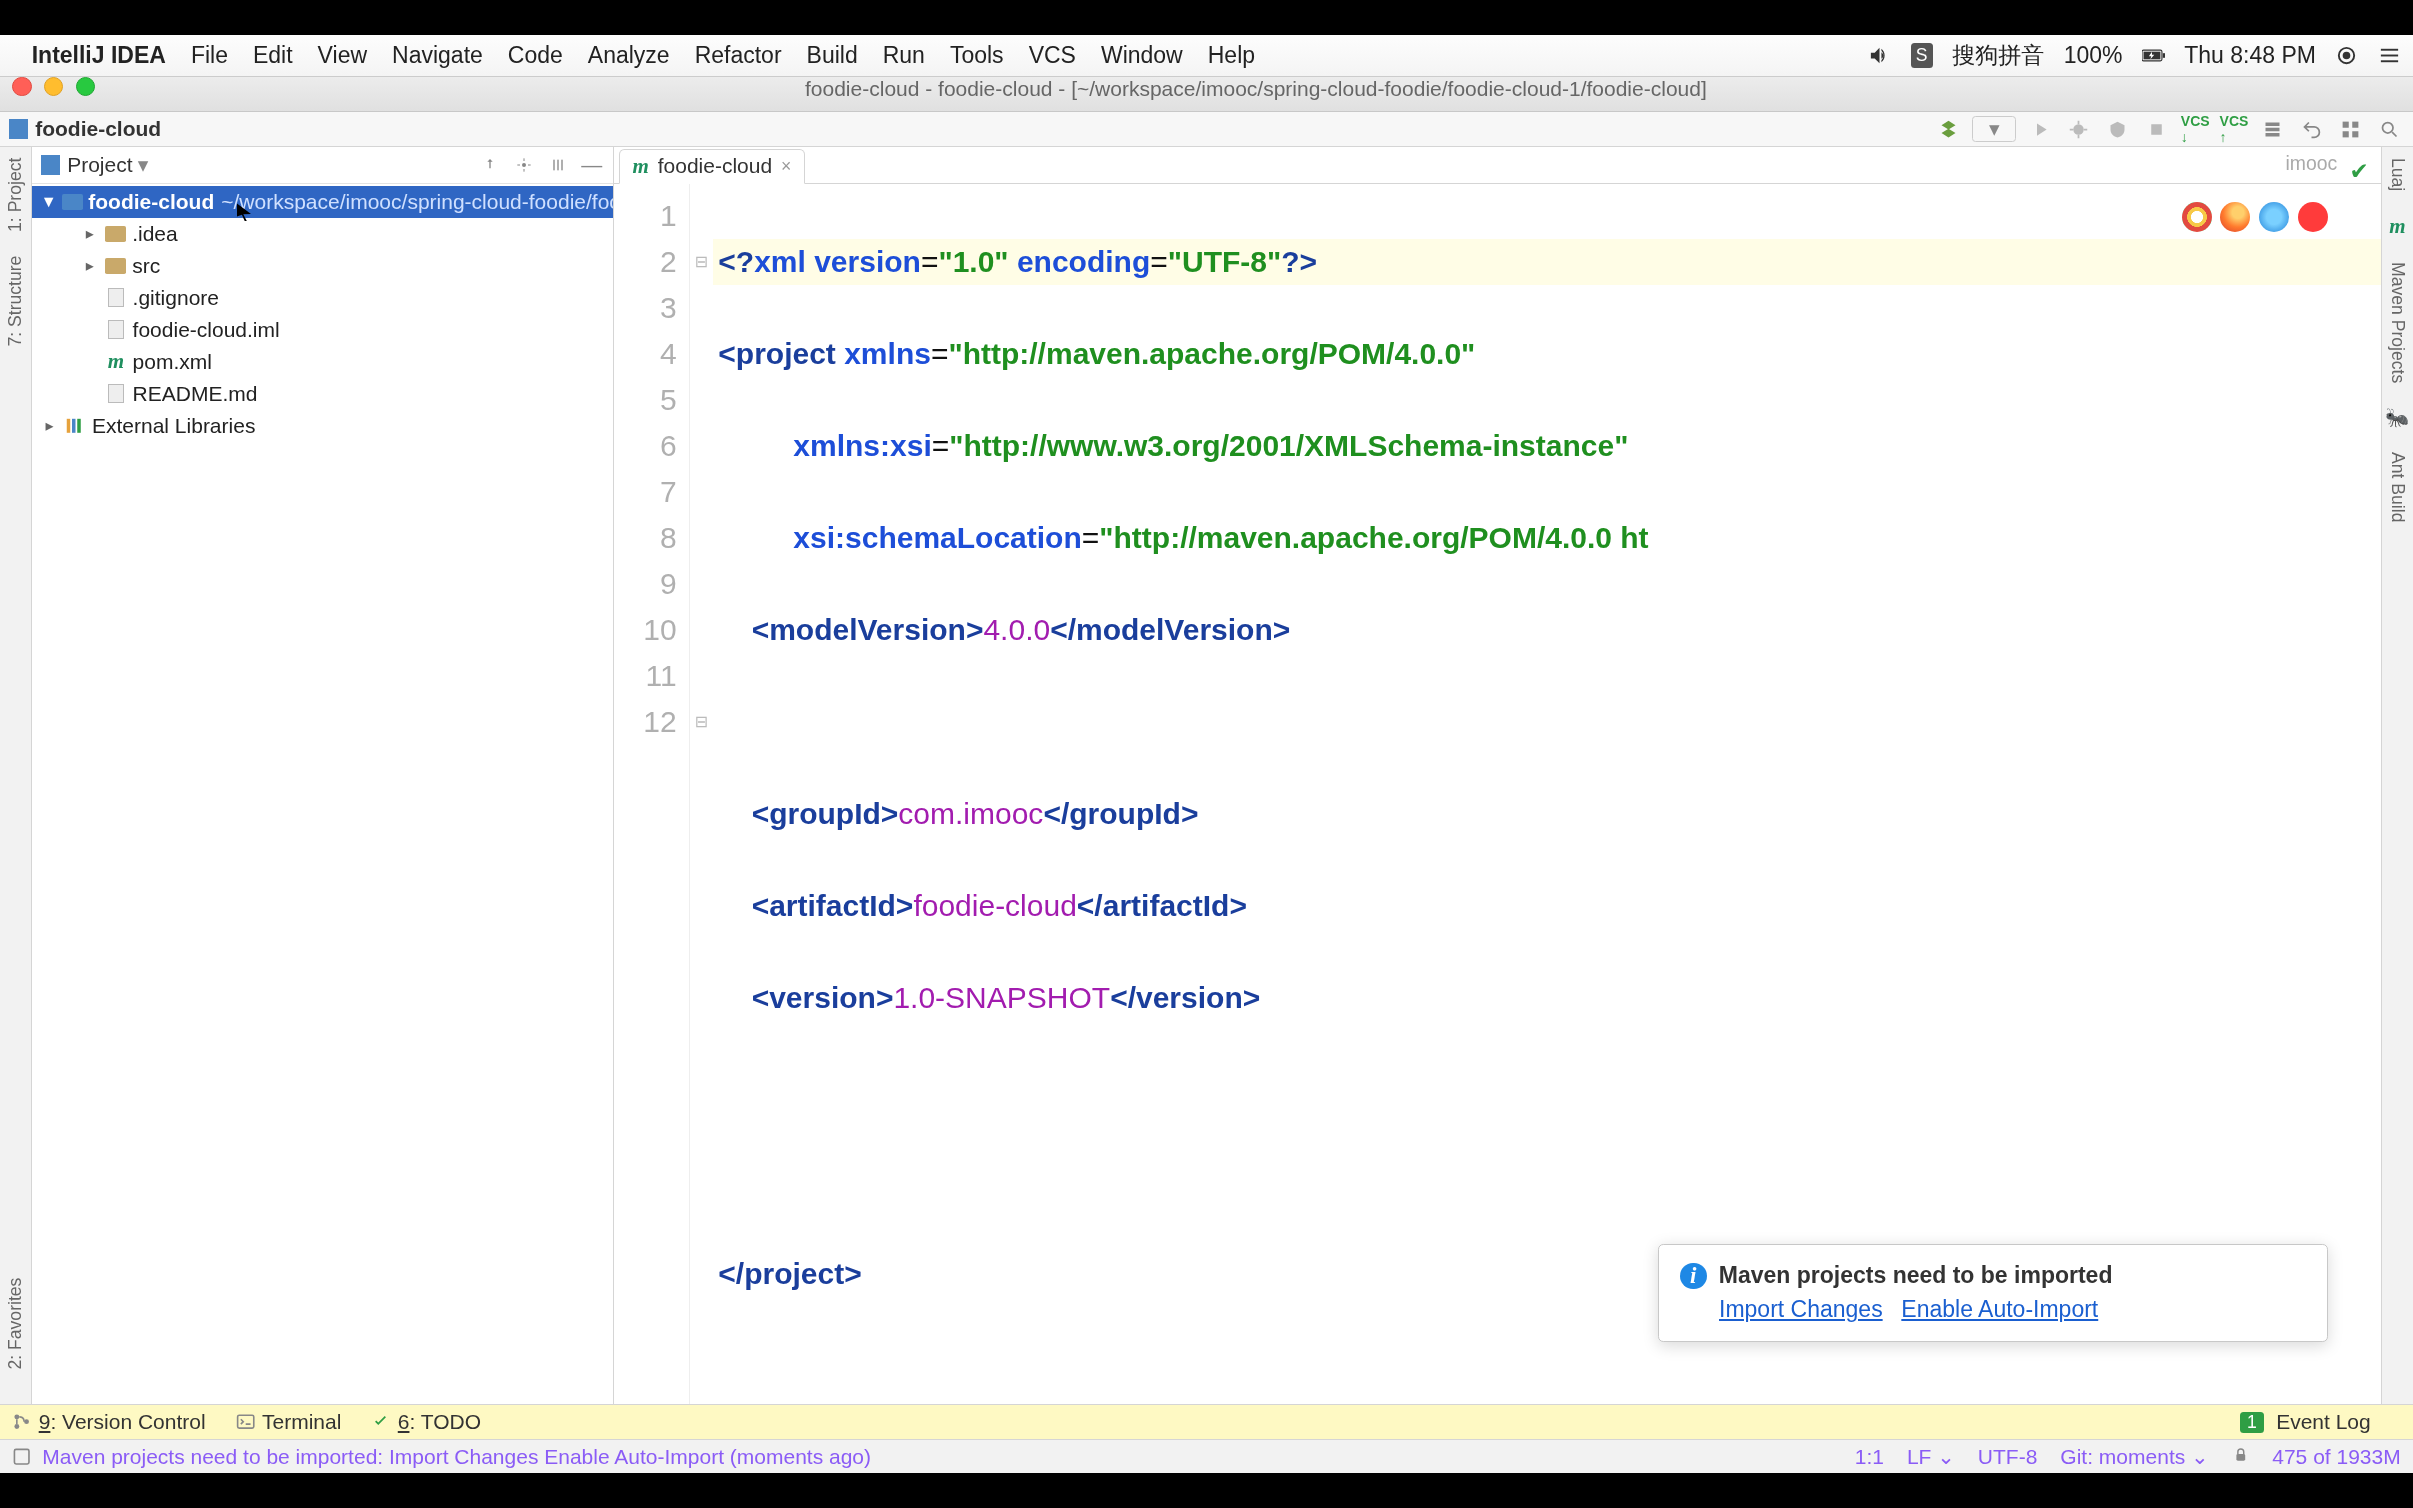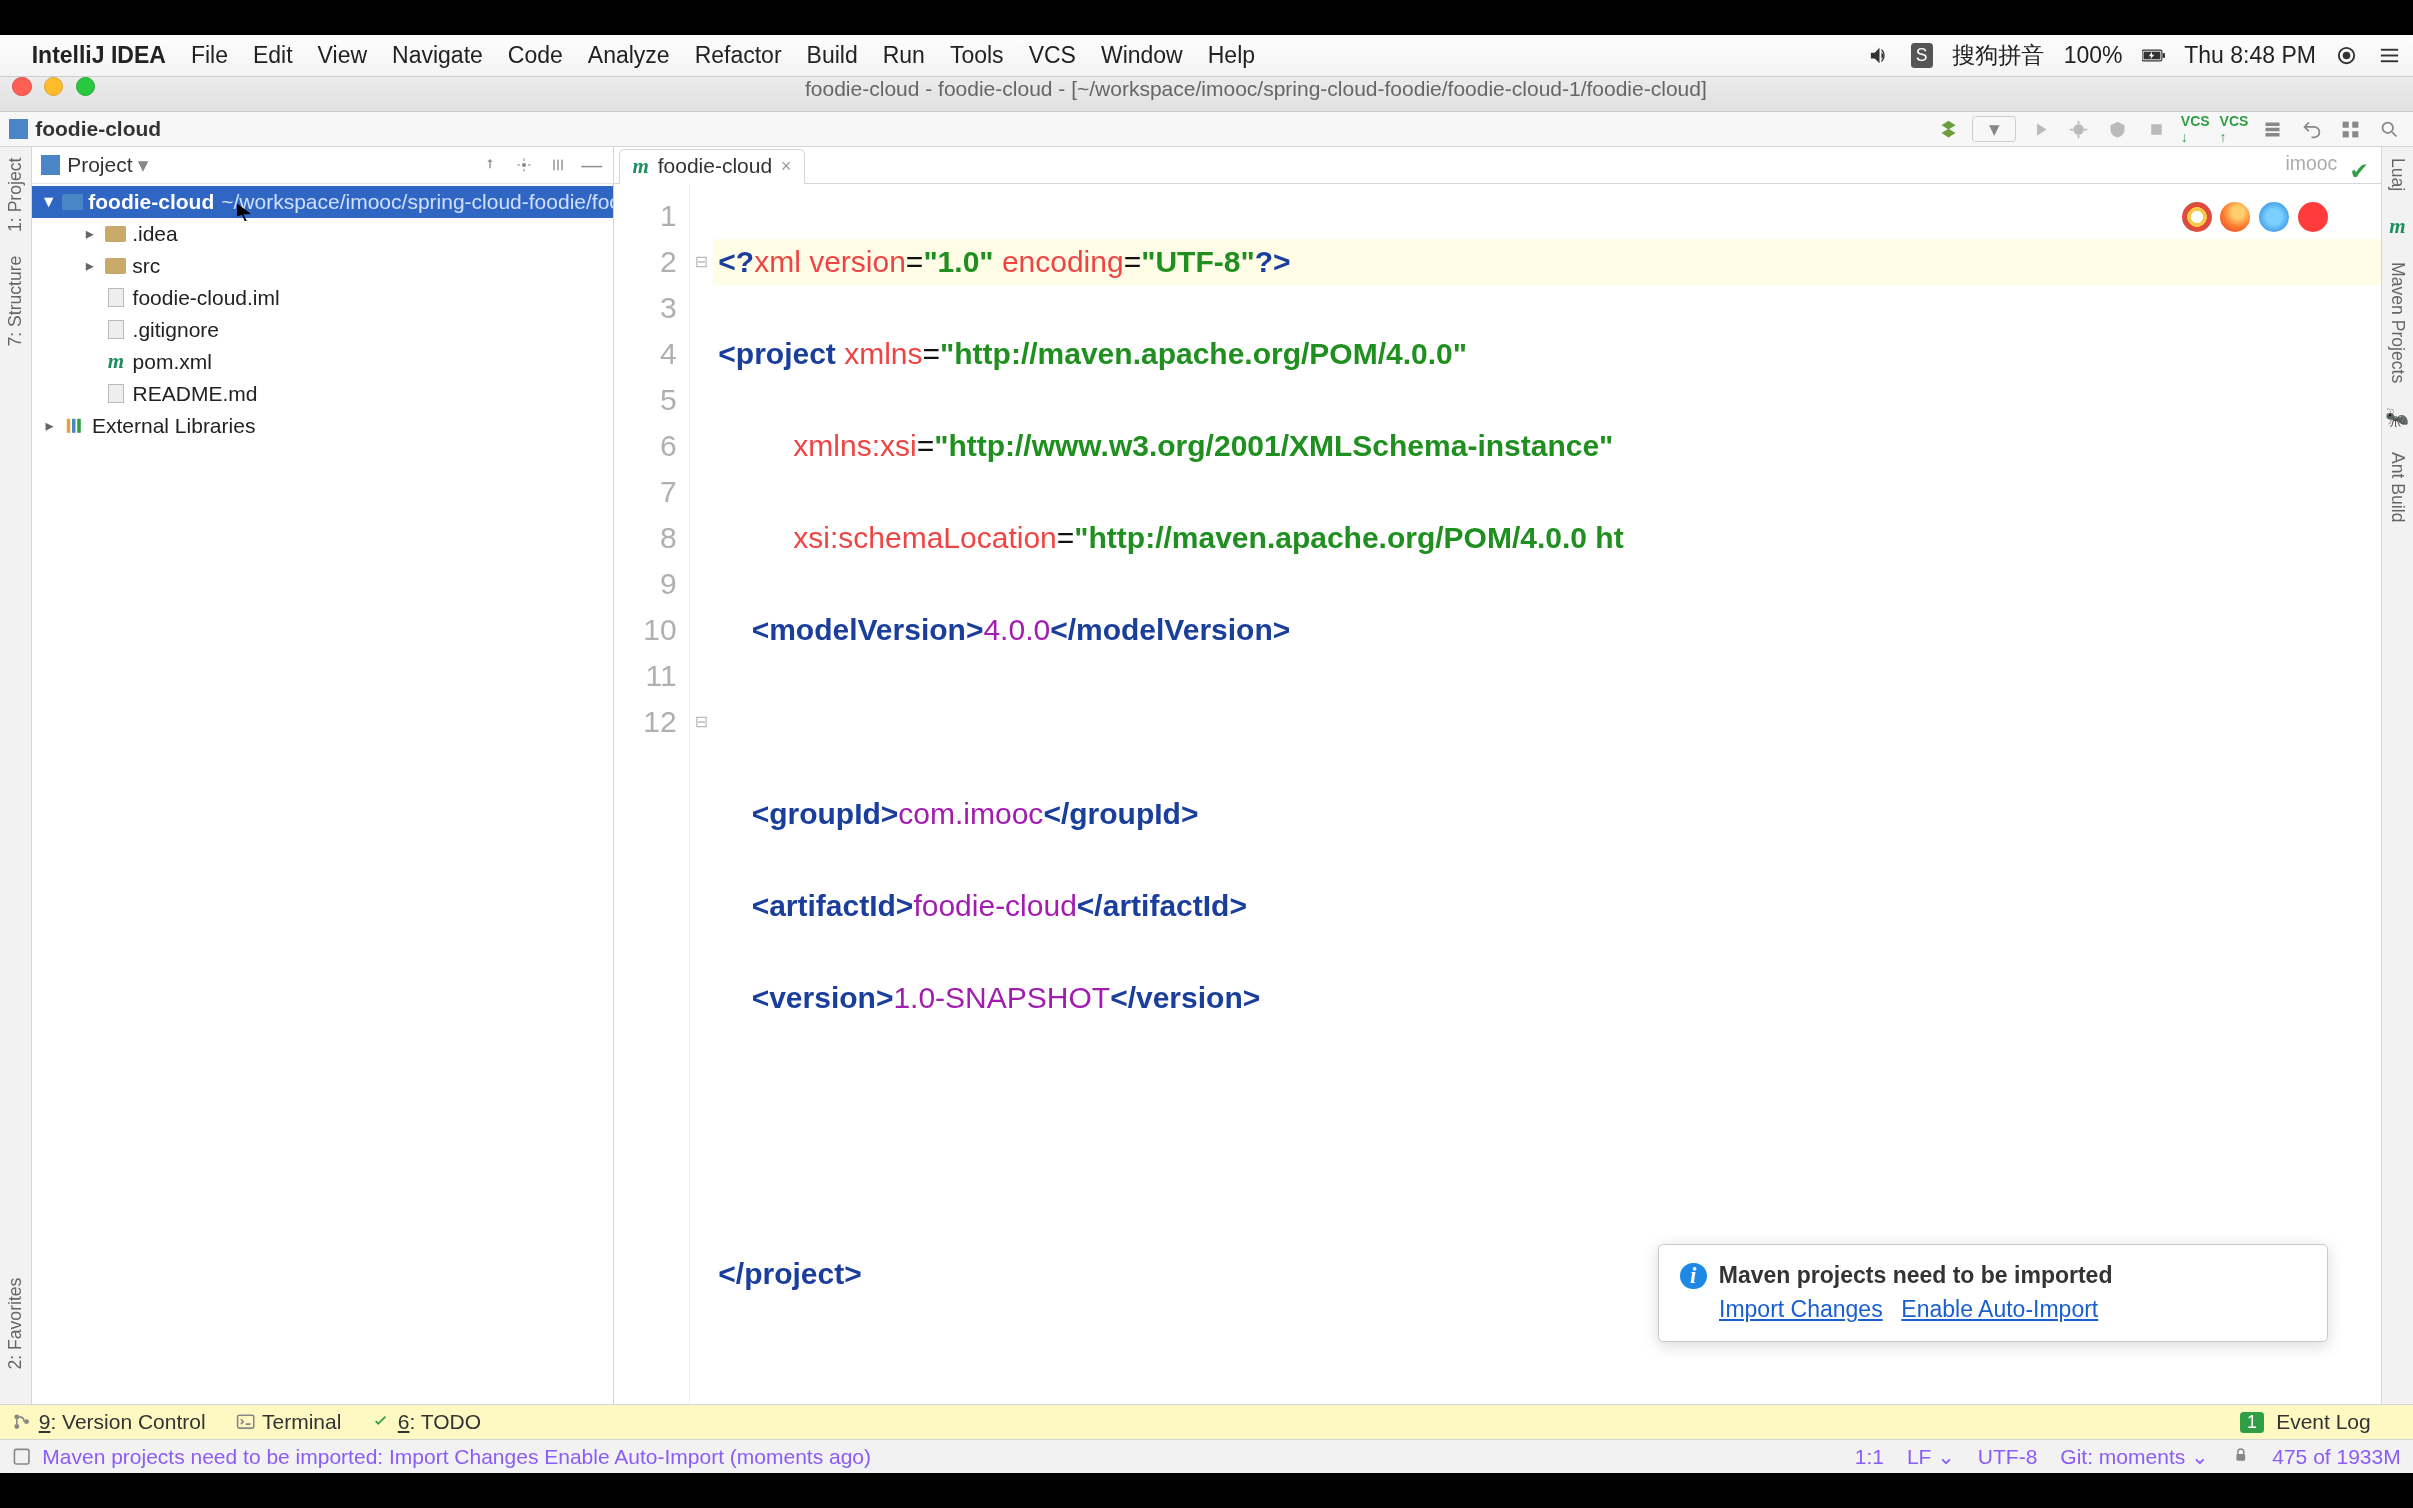--- a/index.html
+++ b/index.html
@@ -74,21 +74,21 @@
 
 .editor-body { flex:1; display:flex; position:relative; overflow:hidden; min-height:0;}
 .gutter { width:76px; background:#fff; border-right:0.9px solid #eee; text-align:right; padding:8.8px 12.3px 0 0; font-family:Menlo,Consolas,monospace; font-size:30px; color:#b0b0b0; line-height:46px;}
 .gutter div{height:46px;}
 .fold-col{width:23px;padding-top:8.8px;}
 .fold-col div{height:46px;display:flex;align-items:center;justify-content:center;color:#bbb;font-size:16px;}
 .code { flex:1; padding:8.8px 0 0 0; font-family:Menlo,Consolas,monospace; font-size:30px; line-height:46px; white-space:pre; overflow:hidden; color:#111;}
 .code .line{height:46px; padding-left:5.3px;}
 .code .line.hl{background:#fffde6;}
 .tag{color:#1a3e9c;font-weight:700;}
-.attr{color:#ef4444;font-weight:400;}
+.attr{color:#1d4ed8;font-weight:700;}
 .val{color:#1f8f1f;font-weight:700;}
 .txt{color:#a21caf;}
 
 .crumbbar { position:absolute; top:0; right:35px; font-size:19.4px; color:#aaa; padding:5.3px 8.8px;}
 .browser-badges{position:absolute;top:55px;right:53px;display:flex;gap:8.8px;}
 .browser-badges span{width:30px;height:30px;border-radius:50%;}
 .bb1{background:radial-gradient(circle at 50% 50%,#fff 28%,#f7c948 29% 46%,#e24a40 47% 70%,#2f9e44 71%);}
 .bb2{background:radial-gradient(circle at 60% 35%,#ffcf6b 22%,#ff7b2e 55%,#d93a2b 100%);}
 .bb3{background:radial-gradient(circle at 50% 50%,#7ad0ff 35%,#1e7fd6 100%);}
 .bb4{background:#ff3b3b;}
@@ -298,27 +298,27 @@
           <span class="tree-arrow">▸</span>
           <span class="tree-icon">
               <span class="folder-icon"></span>
             </span>
           <span class="tree-label">src</span>
         </div>
         <div class="tree-row" style="padding-left:67px;">
           <span class="tree-icon">
               <span class="file-icon"></span>
             </span>
+          <span class="tree-label">.gitignore</span>
+        </div>
+        <div class="tree-row" style="padding-left:67px;">
+          <span class="tree-icon">
+              <span class="file-icon"></span>
+            </span>
           <span class="tree-label">foodie-cloud.iml</span>
-        </div>
-        <div class="tree-row" style="padding-left:67px;">
-          <span class="tree-icon">
-              <span class="file-icon"></span>
-            </span>
-          <span class="tree-label">.gitignore</span>
         </div>
         <div class="tree-row" style="padding-left:67px;">
           <span class="tree-icon">
               <span class="m-icon" style="color:#1f8f5f;font-style:italic;font-weight:700;font-family:Georgia,serif;">m</span>
             </span>
           <span class="tree-label">pom.xml</span>
         </div>
         <div class="tree-row" style="padding-left:67px;">
           <span class="tree-icon">
               <span class="file-icon"></span>

